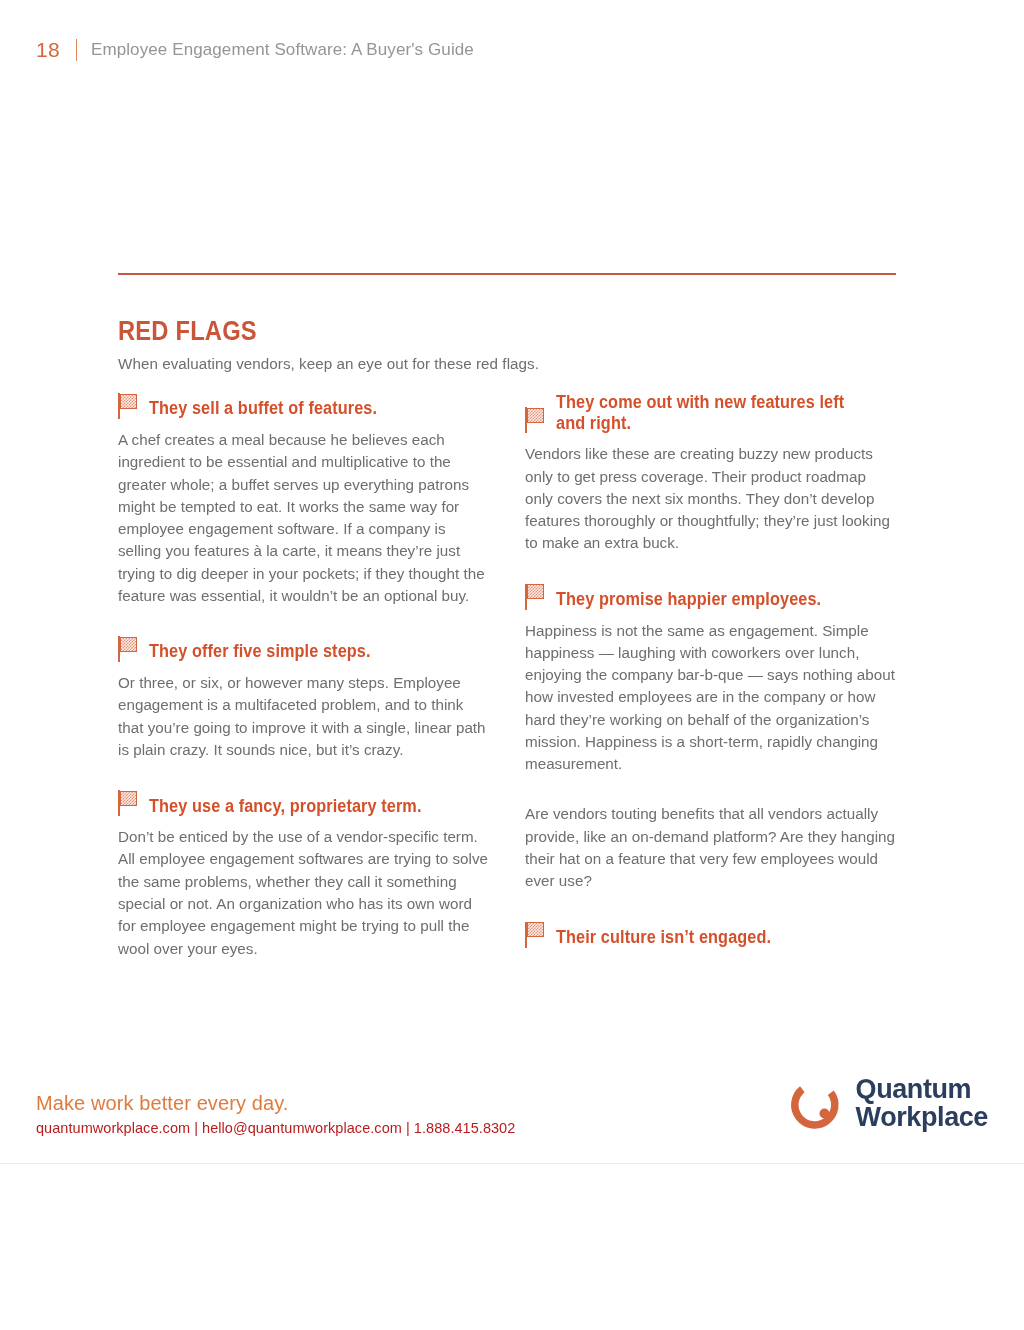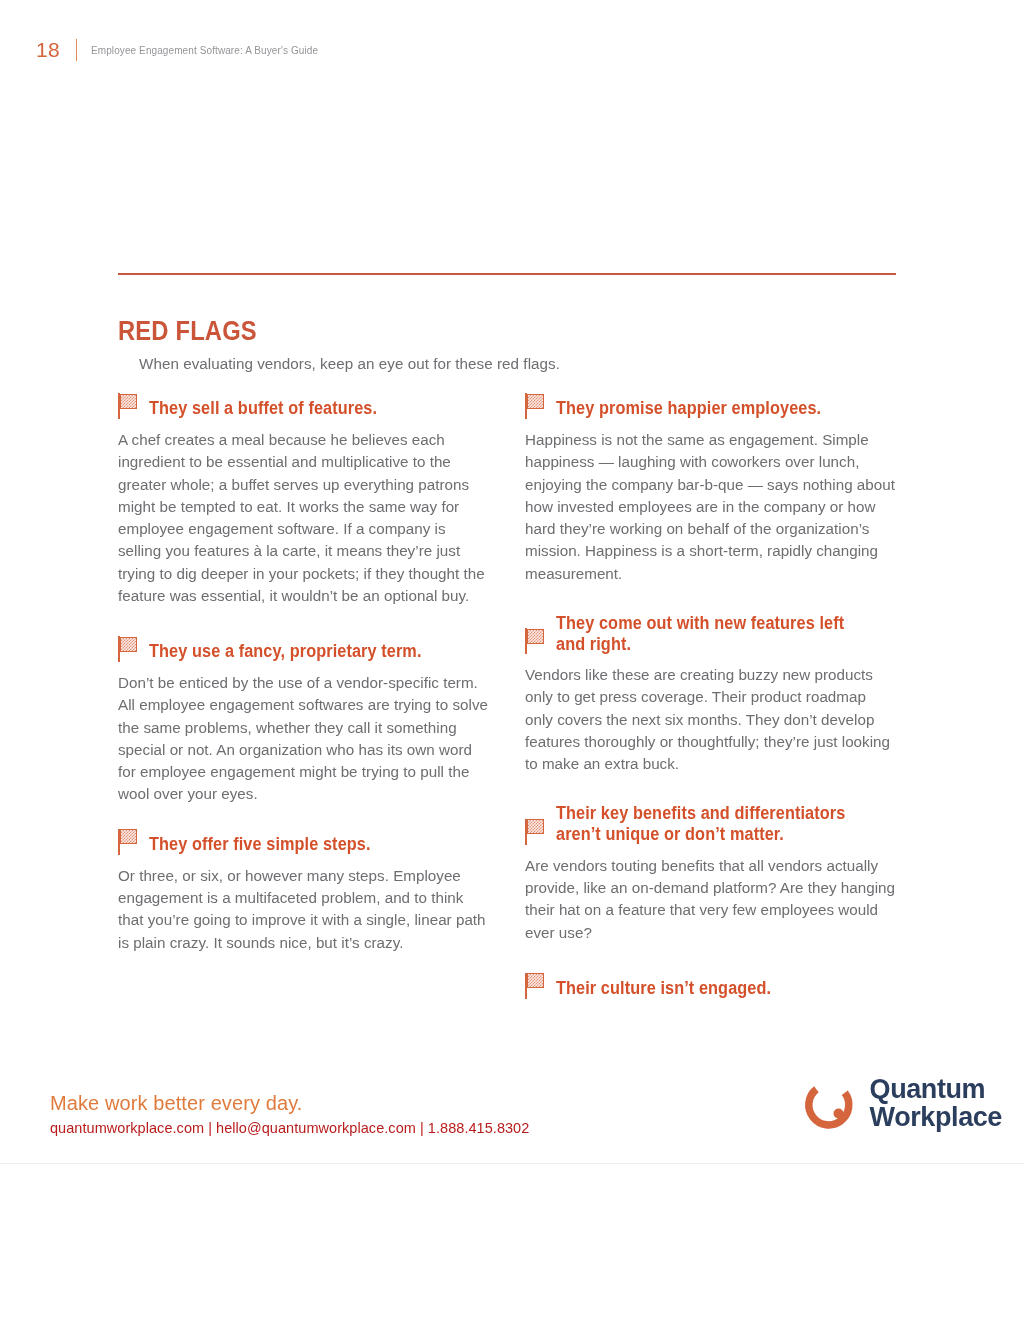--- a/index.html
+++ b/index.html
@@ -39,21 +39,21 @@
     letter-spacing: 0.3px;
   }
   .header-divider {
     width: 1px;
     height: 22px;
     background: #e08a5e;
     margin: 0 14px 0 16px;
     display: inline-block;
   }
   .header-title {
-    font-size: 10px;
+    font-size: 17px;
     color: #939598;
     letter-spacing: 0.1px;
   }
 
   
   .title-block {
     position: absolute;
     top: 140px;
     left: 118px;
   }
@@ -101,21 +101,20 @@
     transform-origin: left center;
     white-space: nowrap;
   }
   .section-intro {
     position: absolute;
     top: 355px;
     left: 118px;
     font-size: 15.2px;
     color: #6d6e71;
     letter-spacing: 0.05px;
-    margin-left: 21px;
   }
 
   
   .columns {
     position: absolute;
     top: 392px;
     left: 118px;
     width: 778px;
     display: flex;
     gap: 36px;
@@ -190,21 +189,20 @@
 
   
   .footer {
     position: absolute;
     left: 36px;
     bottom: 34px;
     width: 952px;
     display: flex;
     align-items: flex-end;
     justify-content: space-between;
-    margin-left: 14px;
   }
   .footer-left {
     display: flex;
     flex-direction: column;
     gap: 5px;
   }
   .footer-tagline {
     font-size: 20px;
     color: #e07b3e;
     letter-spacing: 0.1px;
@@ -273,76 +271,69 @@
         <div class="flag-head">
           <span class="flag-icon">
             <span class="pole"></span>
               <span class="banner"></span>
           </span>
           <span class="flag-title">They sell a buffet of features.</span>
         </div>
         <p class="flag-body">A chef creates a meal because he believes each ingredient to be essential and multiplicative to the greater whole; a buffet serves up everything patrons might be tempted to eat. It works the same way for employee engagement software. If a company is selling you features à la carte, it means they’re just trying to dig deeper in your pockets; if they thought the feature was essential, it wouldn’t be an optional buy.</p>
       </div>
 
+      <div class="flag-item gap-lg">
+        <div class="flag-head">
+          <span class="flag-icon">
+            <span class="pole"></span>
+              <span class="banner"></span>
+          </span>
+          <span class="flag-title">They offer five simple steps.</span>
+        </div>
+        <p class="flag-body">Or three, or six, or however many steps. Employee engagement is a multifaceted problem, and to think that you’re going to improve it with a single, linear path is plain crazy. It sounds nice, but it’s crazy.</p>
+      </div>
+
       <div class="flag-item">
         <div class="flag-head">
           <span class="flag-icon">
             <span class="pole"></span>
               <span class="banner"></span>
           </span>
           <span class="flag-title">They use a fancy, proprietary term.</span>
         </div>
         <p class="flag-body">Don’t be enticed by the use of a vendor-specific term. All employee engagement softwares are trying to solve the same problems, whether they call it something special or not. An organization who has its own word for employee engagement might be trying to pull the wool over your eyes.</p>
       </div>
 
-      <div class="flag-item gap-lg">
-        <div class="flag-head">
-          <span class="flag-icon">
-            <span class="pole"></span>
-              <span class="banner"></span>
-          </span>
-          <span class="flag-title">They offer five simple steps.</span>
-        </div>
-        <p class="flag-body">Or three, or six, or however many steps. Employee engagement is a multifaceted problem, and to think that you’re going to improve it with a single, linear path is plain crazy. It sounds nice, but it’s crazy.</p>
-      </div>
-
     </div>
 
     <div class="col">
 
       <div class="flag-item gap-lg">
         <div class="flag-head">
           <span class="flag-icon">
             <span class="pole"></span>
               <span class="banner"></span>
           </span>
+          <span class="flag-title">They come out with new features left and right.</span>
+        </div>
+        <p class="flag-body">Vendors like these are creating buzzy new products only to get press coverage. Their product roadmap only covers the next six months. They don’t develop features thoroughly or thoughtfully; they’re just looking to make an extra buck.</p>
+      </div>
+
+      <div class="flag-item gap-lg">
+        <div class="flag-head">
+          <span class="flag-icon">
+            <span class="pole"></span>
+              <span class="banner"></span>
+          </span>
           <span class="flag-title">They promise happier employees.</span>
         </div>
         <p class="flag-body">Happiness is not the same as engagement. Simple happiness — laughing with coworkers over lunch, enjoying the company bar-b-que — says nothing about how invested employees are in the company or how hard they’re working on behalf of the organization’s mission. Happiness is a short-term, rapidly changing measurement.</p>
       </div>
 
       <div class="flag-item gap-lg">
-        <div class="flag-head">
-          <span class="flag-icon">
-            <span class="pole"></span>
-              <span class="banner"></span>
-          </span>
-          <span class="flag-title">They come out with new features left and right.</span>
-        </div>
-        <p class="flag-body">Vendors like these are creating buzzy new products only to get press coverage. Their product roadmap only covers the next six months. They don’t develop features thoroughly or thoughtfully; they’re just looking to make an extra buck.</p>
-      </div>
-
-      <div class="flag-item gap-lg">
-        <div class="flag-head">
-          <span class="flag-icon">
-            <span class="pole"></span>
-              <span class="banner"></span>
-          </span>
-          <span class="flag-title">Their key benefits and differentiators aren’t unique or don’t matter.</span>
-        </div>
         <p class="flag-body">Are vendors touting benefits that all vendors actually provide, like an on-demand platform? Are they hanging their hat on a feature that very few employees would ever use?</p>
       </div>
 
       <div class="flag-item">
         <div class="flag-head">
           <span class="flag-icon">
             <span class="pole"></span>
               <span class="banner"></span>
           </span>
           <span class="flag-title">Their culture isn’t engaged.</span>

